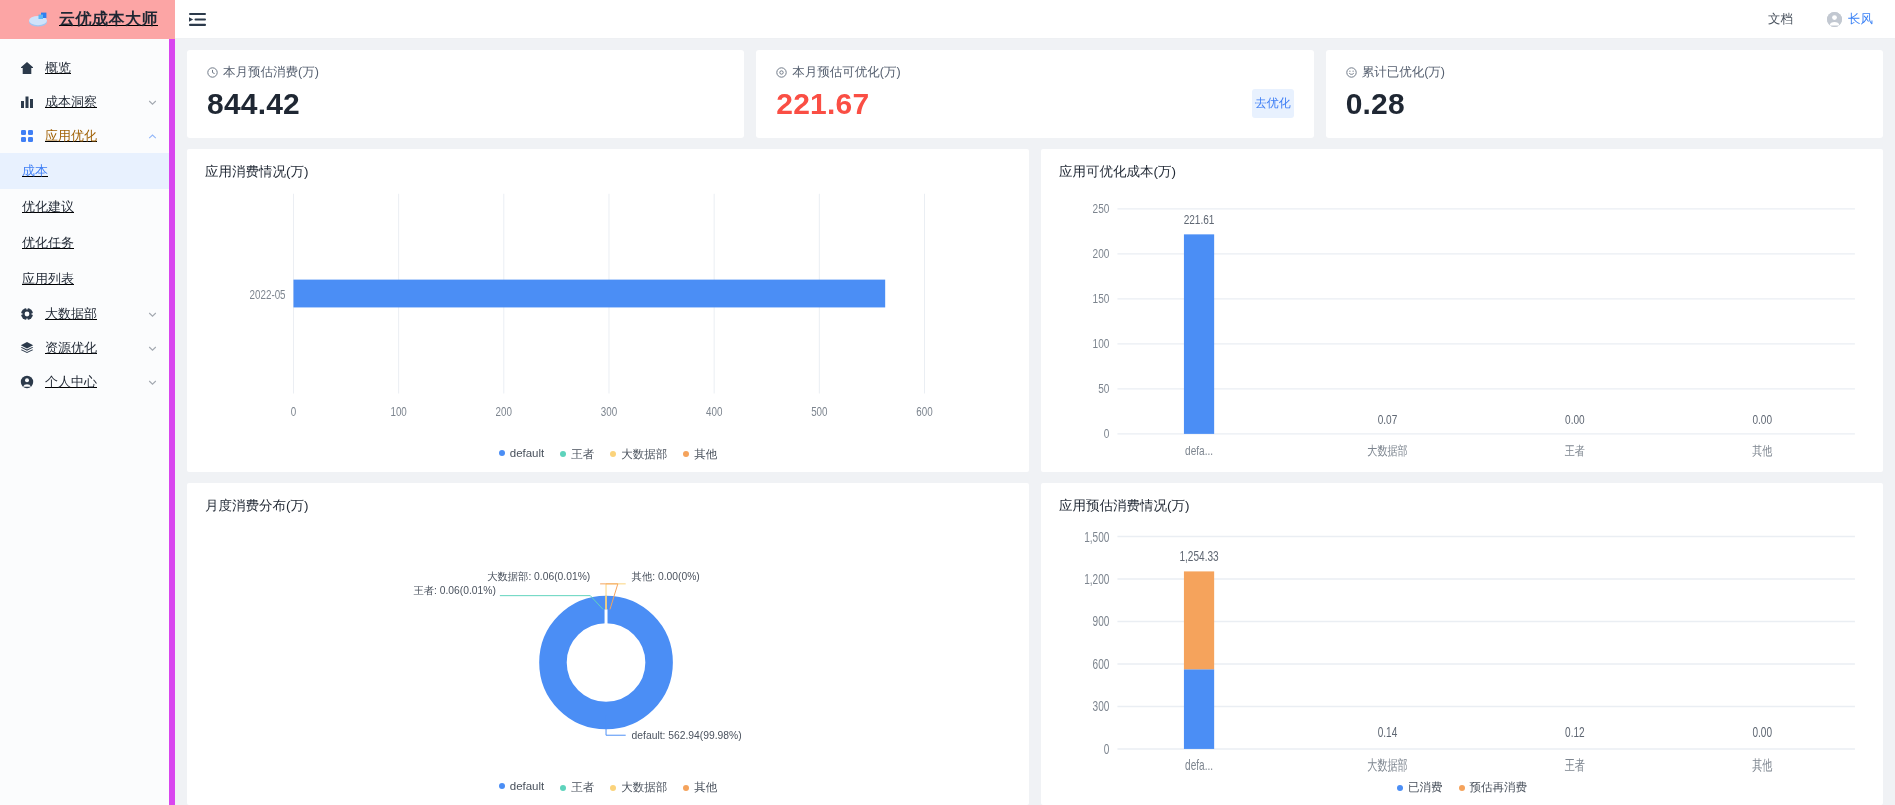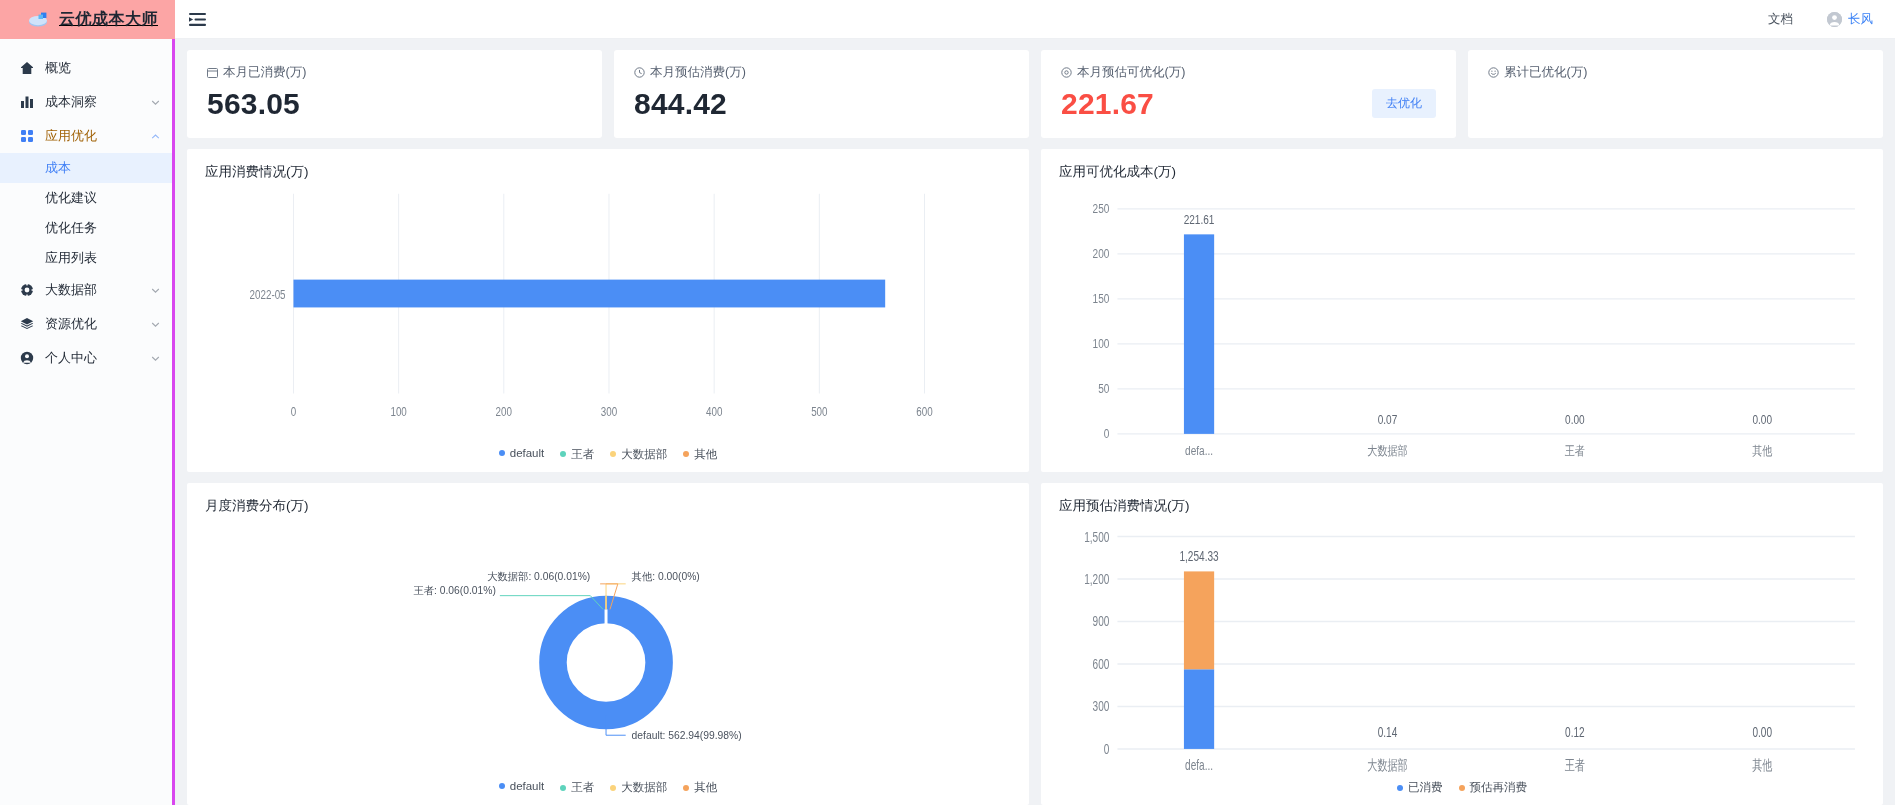--- a/index.html
+++ b/index.html
@@ -38,32 +38,32 @@
   }
   .avatar svg { display: block; }
   .user-name { font-size: 12.5px; color: #3b82f6; white-space: nowrap; }
 
   
   .body-row { flex: 1 1 auto; display: flex; min-height: 0; }
 
   
   .sidebar {
     width: 175px; flex: 0 0 175px; background: #fbfcfd;
-    border-right: 3px solid #d946ef; padding-top: 12px; overflow: hidden;
+    border-right: 6px solid #d946ef; padding-top: 12px; overflow: hidden; text-decoration: underline;
   }
   .menu-item {
     height: 34px; display: flex; align-items: center; gap: 11px;
     padding-left: 19px; padding-right: 12px; cursor: pointer;
     font-size: 13px; color: #1f2733; position: relative;
   }
   .menu-item .mi-label { flex: 1 1 auto; white-space: nowrap; }
   .menu-item .mi-icon { width: 15px; flex: 0 0 15px; display: flex; align-items: center; justify-content: center; }
   .menu-item.active { color: #a16207; }
   .menu-item.sub {
-    padding-left: 45px; font-size: 13px; color: #1f2733; height: 30px;
+    padding-left: 22px; font-size: 13px; color: #1f2733; height: 36px;
   }
   .menu-item.sub.selected { background: #e8f1fe; color: #3f7ff5; }
   .chev { width: 9px; height: 9px; flex: 0 0 9px; opacity: .55; }
 
   
   .main {
     flex: 1 1 auto; background: #f0f2f5; padding: 11px 12px 0 12px;
     overflow: hidden; display: flex; flex-direction: column; gap: 11px;
   }
 
@@ -77,21 +77,21 @@
     white-space: nowrap;
   }
   .stat-value {
     margin-top: 6px; font-size: 30px; font-weight: bold; color: #1f2733;
     letter-spacing: .2px; line-height: 1.1;
   }
   .stat-value.danger { color: #fa4e44; }
   .stat-action {
     position: absolute; right: 20px; bottom: 20px;
     background: #e8f1fe; color: #3f7ff5; font-size: 12px;
-    padding: 6px 14px; border-radius: 3px; border: none; cursor: pointer;
+    padding: 6px 3px; border-radius: 3px; border: none; cursor: pointer;
     font-family: inherit;
   }
 
   .chart-row { display: flex; gap: 12px; flex: 1 1 0; min-height: 0; }
   .chart-card {
     flex: 1 1 0; background: #fff; border-radius: 2px; padding: 14px 18px 6px 18px;
     display: flex; flex-direction: column; min-width: 0; position: relative;
   }
   .chart-title { font-size: 13.5px; color: #1f2733; flex: 0 0 auto; }
   .chart-area { flex: 1 1 auto; position: relative; min-height: 0; }
@@ -260,32 +260,20 @@
               <path d="M1.2 3 L4.5 6.2 L7.8 3" stroke="#5b6472" stroke-width="1.1" fill="none"></path>
             </svg>
         </span>
       </div>
     </div>
 
     <div class="main">
 
       <div class="stat-row">
 
-        <div class="stat-card">
-          <div class="stat-label">
-            <span>
-              <svg width="11" height="11" viewBox="0 0 11 11">
-                  <rect x="0.5" y="1.5" width="10" height="9" rx="1" stroke="#707a88" fill="none" stroke-width="1"></rect>
-                  <line x1="0.5" y1="4" x2="10.5" y2="4" stroke="#707a88" stroke-width="1"></line>
-                </svg>
-            </span>
-            <span>本月已消费(万)</span>
-          </div>
-          <div class="stat-value">563.05</div>
-        </div>
 
         <div class="stat-card">
           <div class="stat-label">
             <span>
               <svg width="11" height="11" viewBox="0 0 11 11">
                   <circle cx="5.5" cy="5.5" r="4.7" stroke="#707a88" fill="none" stroke-width="1"></circle>
                   <path d="M5.5 2.9 L5.5 5.6 L7.6 6.6" stroke="#707a88" fill="none" stroke-width="1"></path>
                 </svg>
             </span>
             <span>本月预估消费(万)</span>
@@ -312,20 +300,21 @@
             <span>
               <svg width="11" height="11" viewBox="0 0 11 11">
                   <circle cx="5.5" cy="5.5" r="4.7" stroke="#707a88" fill="none" stroke-width="1"></circle>
                   <path d="M3.3 6.3 a2.6 2.2 0 0 0 4.4 0" stroke="#707a88" fill="none" stroke-width="1"></path>
                   <circle cx="3.9" cy="4.2" r=".6" fill="#707a88"></circle>
                   <circle cx="7.1" cy="4.2" r=".6" fill="#707a88"></circle>
                 </svg>
             </span>
             <span>累计已优化(万)</span>
           </div>
+          <div class="stat-value">0.28</div>
         </div>
       </div>
 
       <div class="chart-row">
 
         <div class="chart-card">
           <div class="chart-title">应用消费情况(万)</div>
           <div class="chart-area">
             <svg width="100%" height="100%" viewBox="0 0 820 210" preserveAspectRatio="none">
 

